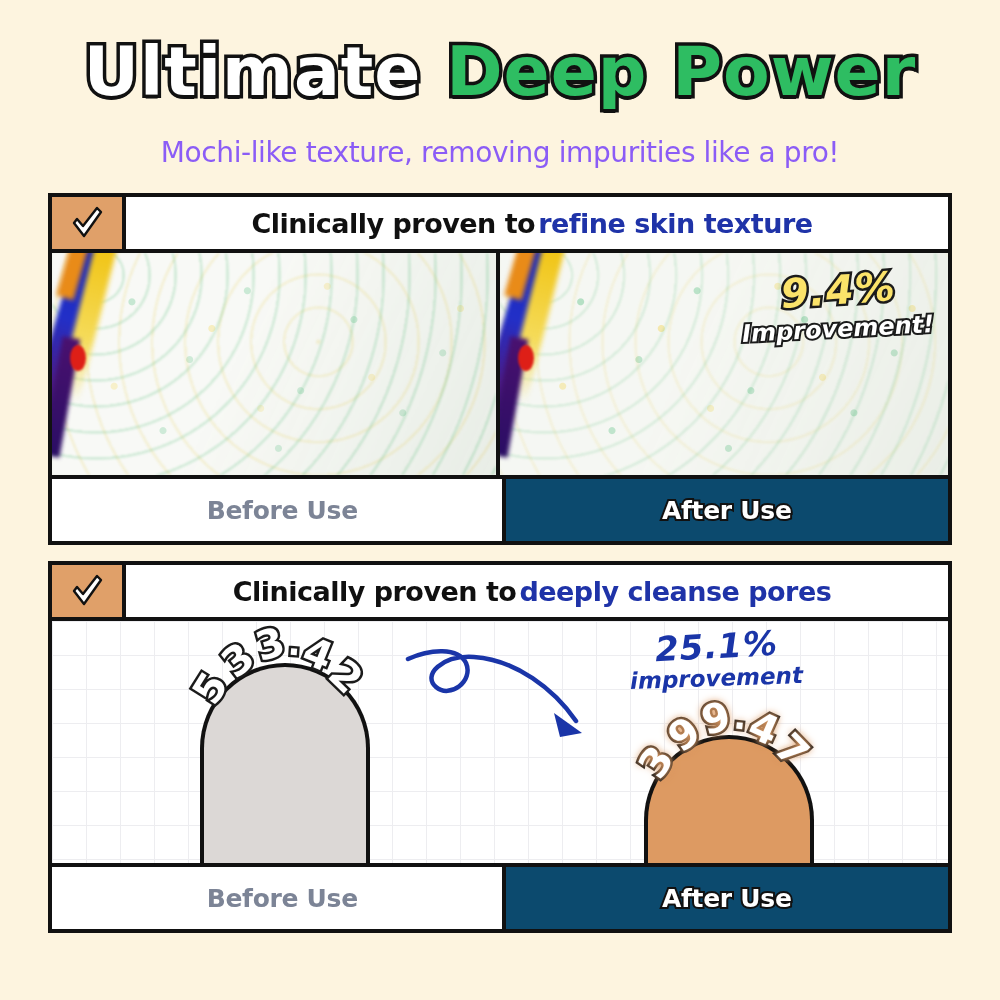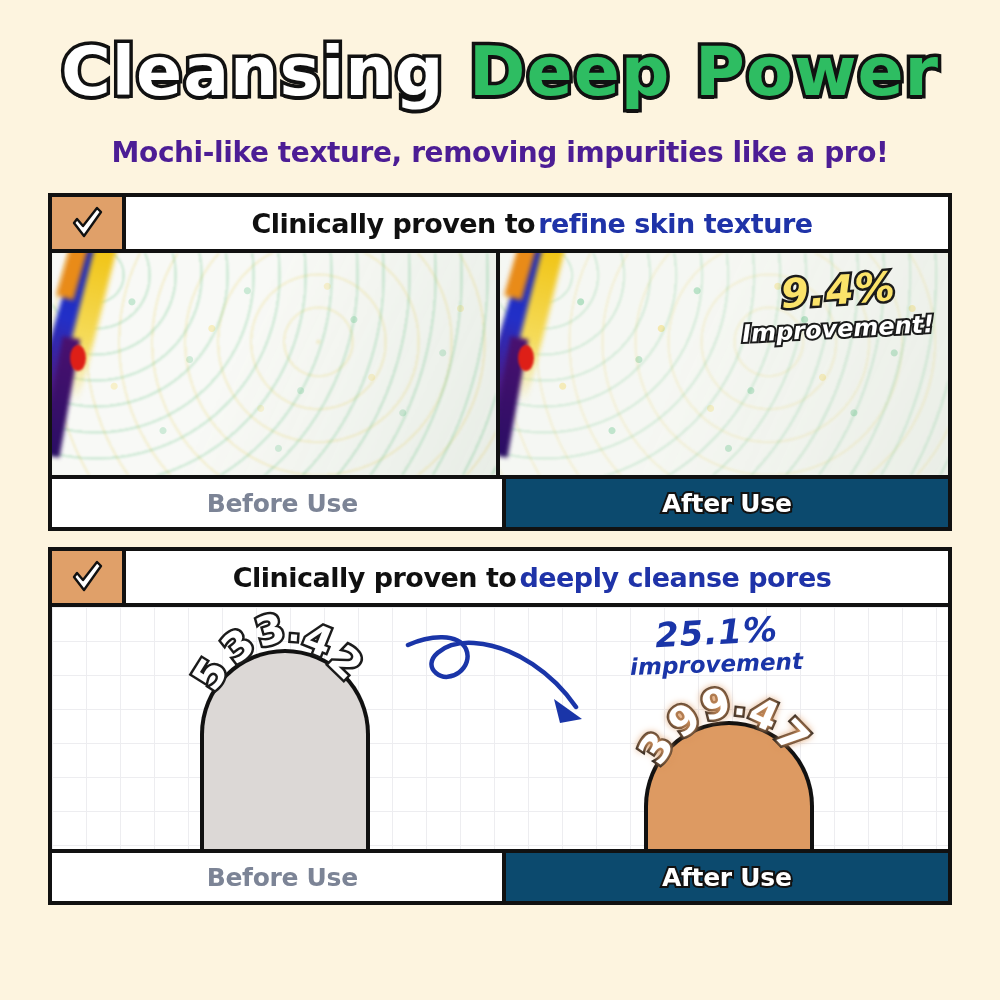--- a/index.html
+++ b/index.html
@@ -32,23 +32,23 @@
   }
   .t-green {
     color: #2EBD62;
     -webkit-text-stroke: 7px #111111;
     paint-order: stroke fill;
     text-shadow: 0 4px 0 #111111;
   }
   .subtitle {
     text-align: center;
     font-family: "DejaVu Sans", sans-serif;
-    font-weight: bold;
+    font-weight: normal;
     font-size: 28px;
-    color: #4c1d95;
+    color: #8b5cf6;
     margin-top: 26px;
     letter-spacing: -0.4px;
   }
 
   
   .card {
     margin: 0 48px;
     border: 4px solid #111111;
     background: #FFFFFF;
   }
@@ -214,21 +214,21 @@
     -webkit-text-stroke: 4px #1B1B1B;
     paint-order: stroke fill;
     transform: rotate(-3deg);
     display: block;
     margin-top: 2px;
   }
 
   
   .footer-row {
     display: flex;
-    height: 48px;
+    height: 62px;
     padding-left: 11px;
   }
   .foot {
     flex: 1 1 50%;
     display: flex;
     align-items: center;
     justify-content: center;
     font-family: "DejaVu Sans", sans-serif;
     font-weight: bold;
     font-size: 25px;
@@ -339,21 +339,21 @@
     position: absolute;
     left: 352px;
     top: 8px;
   }
 </style>
 </head>
 <body>
 
 <div class="title-block">
   <div class="title-line">
-    <span class="t-white">Cleansing</span>
+    <span class="t-white">Ultimate</span>
     <span class="t-green">Deep Power</span>
   </div>
 </div>
 
 <div class="subtitle">Mochi-like texture, removing impurities like a pro!</div>
 
 <div class="card" id="card-texture">
 
   <div class="card-header">
     <div class="check-badge">

